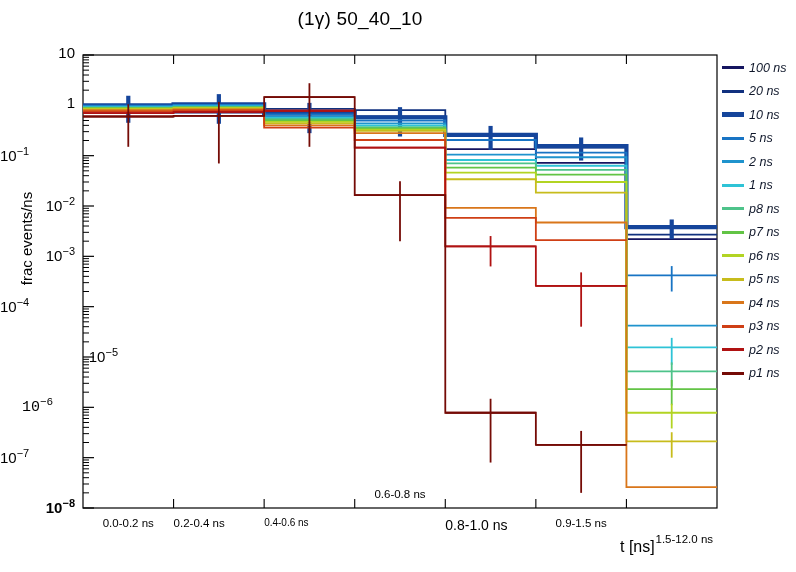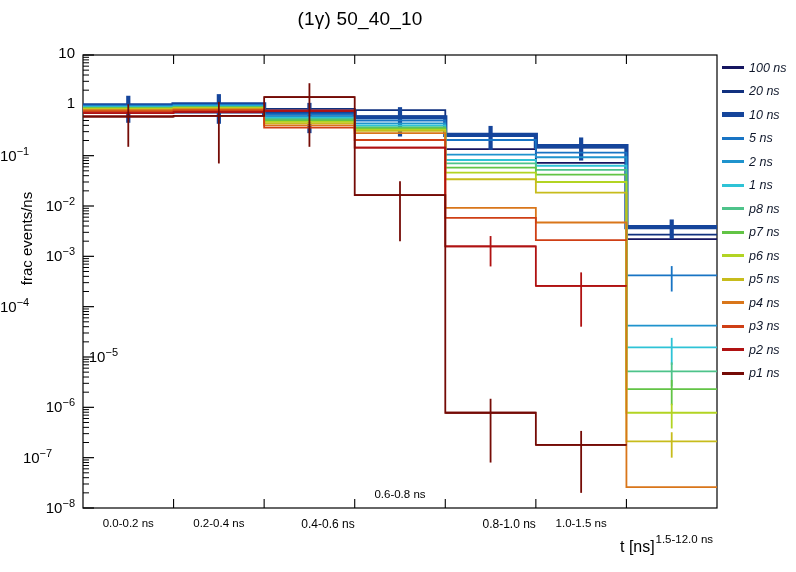--- a/index.html
+++ b/index.html
@@ -261,23 +261,23 @@
       </div>
     </div>
 
 <div class="ylabel" style="top: 44px; left: 0px; width: 75px; text-align: right;">10</div>
     <div class="ylabel" style="top: 94.3333px; left: 0px; width: 75px; text-align: right;">1</div>
     <div class="ylabel" style="top: 144.667px; left: 0px; width: 75px; text-align: left;">10<sup style="font-size:11px">−1</sup></div>
     <div class="ylabel" style="top: 195px; left: 0px; width: 75px; text-align: right;">10<sup style="font-size:11px">−2</sup></div>
     <div class="ylabel" style="top: 245.333px; left: 0px; width: 75px; text-align: right;">10<sup style="font-size:11px">−3</sup></div>
     <div class="ylabel" style="top: 295.667px; left: 0px; width: 75px; ">10<sup style="font-size:11px">−4</sup></div>
     <div class="ylabel" style="top: 346px; left: 12px; width: 75px; text-align: right; margin-left: 31px;">10<sup style="font-size:11px">−5</sup></div>
-    <div class="ylabel" style="top: 396.333px; left: 0px; width: 75px; text-align: right;">10<sup style="font-size:11px">−6</sup></div>
-    <div class="ylabel" style="top: 446.667px; left: 0px; width: 75px; text-align: center;">10<sup style="font-size:11px">−7</sup></div>
-    <div class="ylabel" style="top: 497px; left: 0px; width: 75px; text-align: right;">10<sup style="font-size:11px">−8</sup></div>
+    <div class="ylabel" style="top: 396.333px; left: 0px; width: 75px; text-align: center; font-family: Liberation Mono, monospace;">10<sup style="font-size:11px">−6</sup></div>
+    <div class="ylabel" style="top: 446.667px; left: 0px; width: 75px; text-align: left;">10<sup style="font-size:11px">−7</sup></div>
+    <div class="ylabel" style="top: 497px; left: 0px; width: 75px; text-align: right; font-weight: bold;">10<sup style="font-size:11px">−8</sup></div>
     <div class="xlabel" style="left: 83px; top: 517px; width: 90.5714px; text-align: center; font-size: 11.5px;">0.0-0.2 ns</div>
-    <div class="xlabel" style="left: 173.571px; top: 517px; width: 90.5714px; text-align: center; font-size: 11.5px;">0.2-0.4 ns</div>
-    <div class="xlabel" style="left: 264.143px; top: 517px; width: 90.5714px; text-align: right; font-size: 12px;">0.4-0.6 ns</div>
+    <div class="xlabel" style="left: 173.571px; top: 517px; width: 90.5714px; text-align: left; font-size: 11.5px;">0.2-0.4 ns</div>
+    <div class="xlabel" style="left: 264.143px; top: 517px; width: 90.5714px; text-align: left; font-size: 10px;">0.4-0.6 ns</div>
     <div class="xlabel" style="left: 354.714px; top: 488px; width: 90.5714px; text-align: center; font-size: 11.5px;">0.6-0.8 ns</div>
-    <div class="xlabel" style="left: 445.286px; top: 517px; width: 90.5714px; text-align: right; font-size: 12px;">0.8-1.0 ns</div>
-    <div class="xlabel" style="left: 535.857px; top: 517px; width: 90.5714px; text-align: center; font-size: 11.5px;">1.0-1.5 ns</div>
+    <div class="xlabel" style="left: 445.286px; top: 517px; width: 90.5714px; text-align: left; font-size: 14px;">0.8-1.0 ns</div>
+    <div class="xlabel" style="left: 535.857px; top: 517px; width: 90.5714px; text-align: center; font-size: 11.5px;">0.9-1.5 ns</div>
     <div class="xlabel" style="left: 639px; top: 517px; width: 90.5714px; text-align: center; font-size: 11.5px; margin-top: 16px;">1.5-12.0 ns</div>
   </div>
 
 </body></html>

